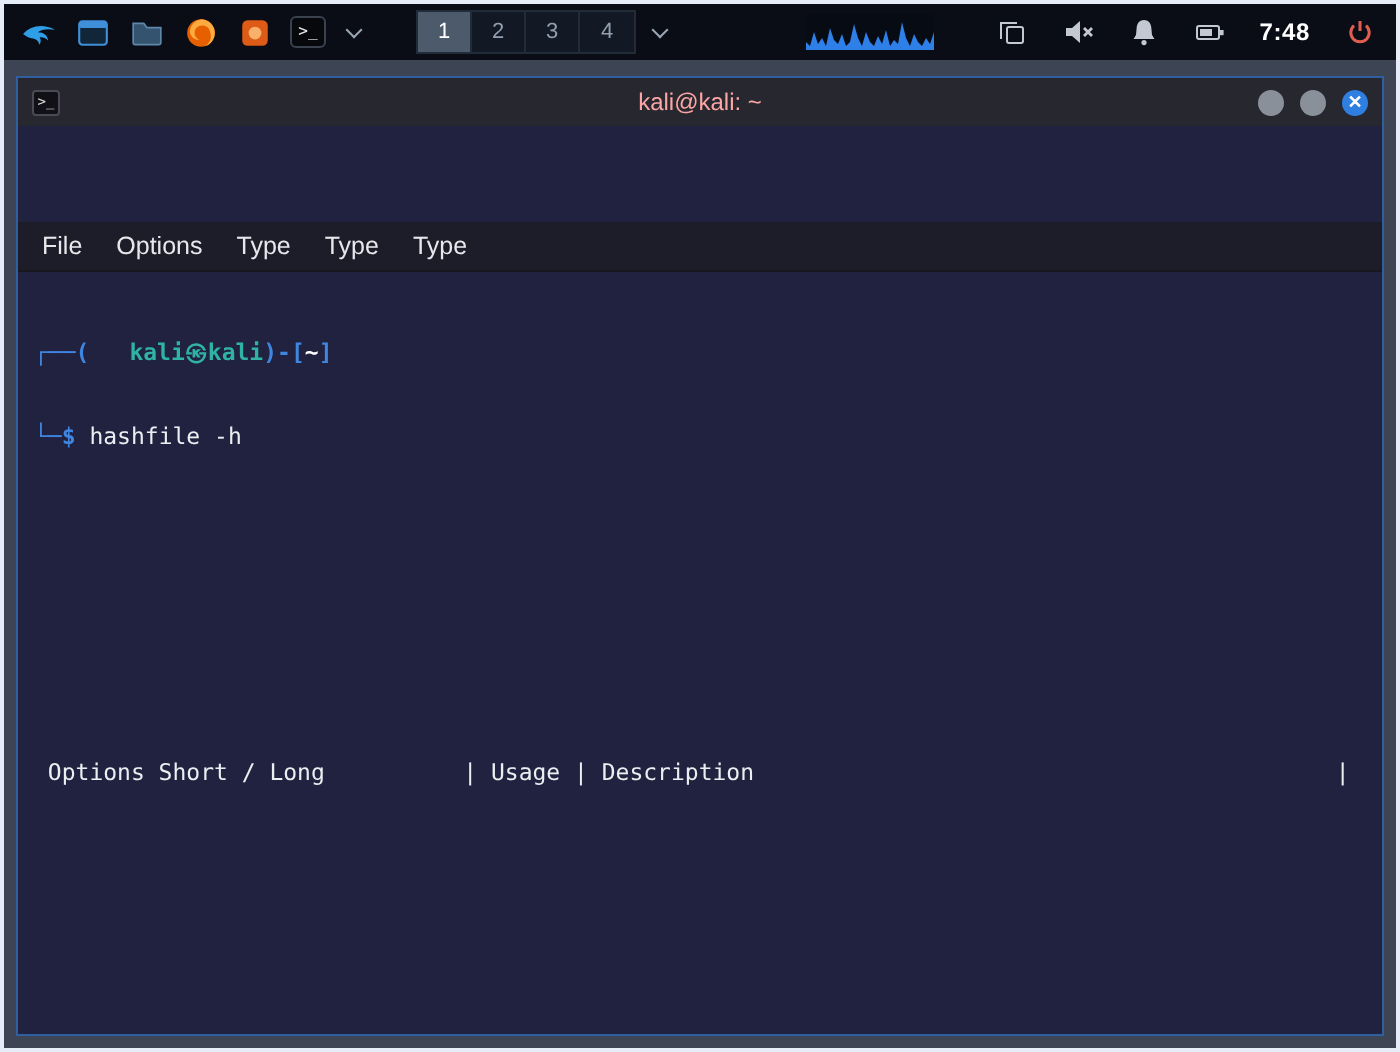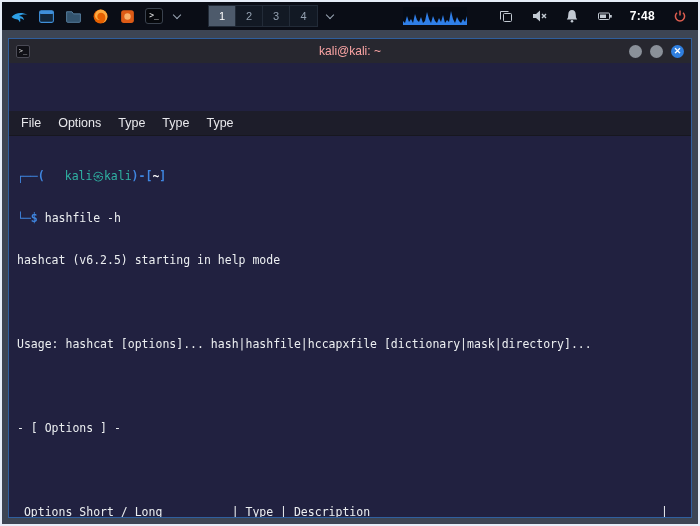--- a/index.html
+++ b/index.html
@@ -65,21 +65,21 @@
     padding:0 12px; flex:0 0 auto; border-bottom:1px solid #17171f;margin-top:48px;
   }
   .menu-item { color:#e8e8ec; font-size:12.5px; cursor:pointer; }
   .term {
     flex:1; overflow:hidden; padding:5px 8px;
     font-family:"DejaVu Sans Mono", monospace; font-size:11.5px; line-height:14px;
     color:#eceff1; white-space:pre; background:#212140;
   }
   .line { height:14px; }
   .c-frame { color:#3f86e0; font-weight:bold; }
-  .c-user  { color:#2fb3a3; font-weight:normal;padding-left:20px; }
+  .c-user  { color:#2fb3a3; font-weight:bold;padding-left:20px; }
   .c-path  { color:#ffffff; font-weight:bold; }
 </style>
 </head>
 <body>
 
 <div class="screen">
 
   <div class="panel">
 
     <div class="launcher">
@@ -179,27 +179,24 @@
       <span class="menu-item">File</span>
       <span class="menu-item">Options</span>
       <span class="menu-item">Type</span>
       <span class="menu-item">Type</span>
       <span class="menu-item">Type</span>
     </div>
 
     <div class="term">
       <div class="line"><span class="c-frame">┌──(</span><span class="c-user">kali㉿kali</span><span class="c-frame">)-[</span><span class="c-path">~</span><span class="c-frame">]</span></div>
       <div class="line"><span class="c-frame">└─$</span><span> hashfile -h</span></div>
-      <div class="line">hashcat (v6.2.5) starting in help mode</div>
       <div class="line"></div>
-      <div class="line">Usage: hashcat [options]... hash|hashfile|hccapxfile [dictionary|mask|directory]...</div>
       <div class="line"></div>
-      <div class="line">- [ Options ] -</div>
       <div class="line"></div>
-      <div class="line"> Options Short / Long          | Type | Description                                          |</div>
+      <div class="line"> Options Short / Long          | Usage | Description                                          |</div>
       
       
       
       
       
       
       
       
       
       

